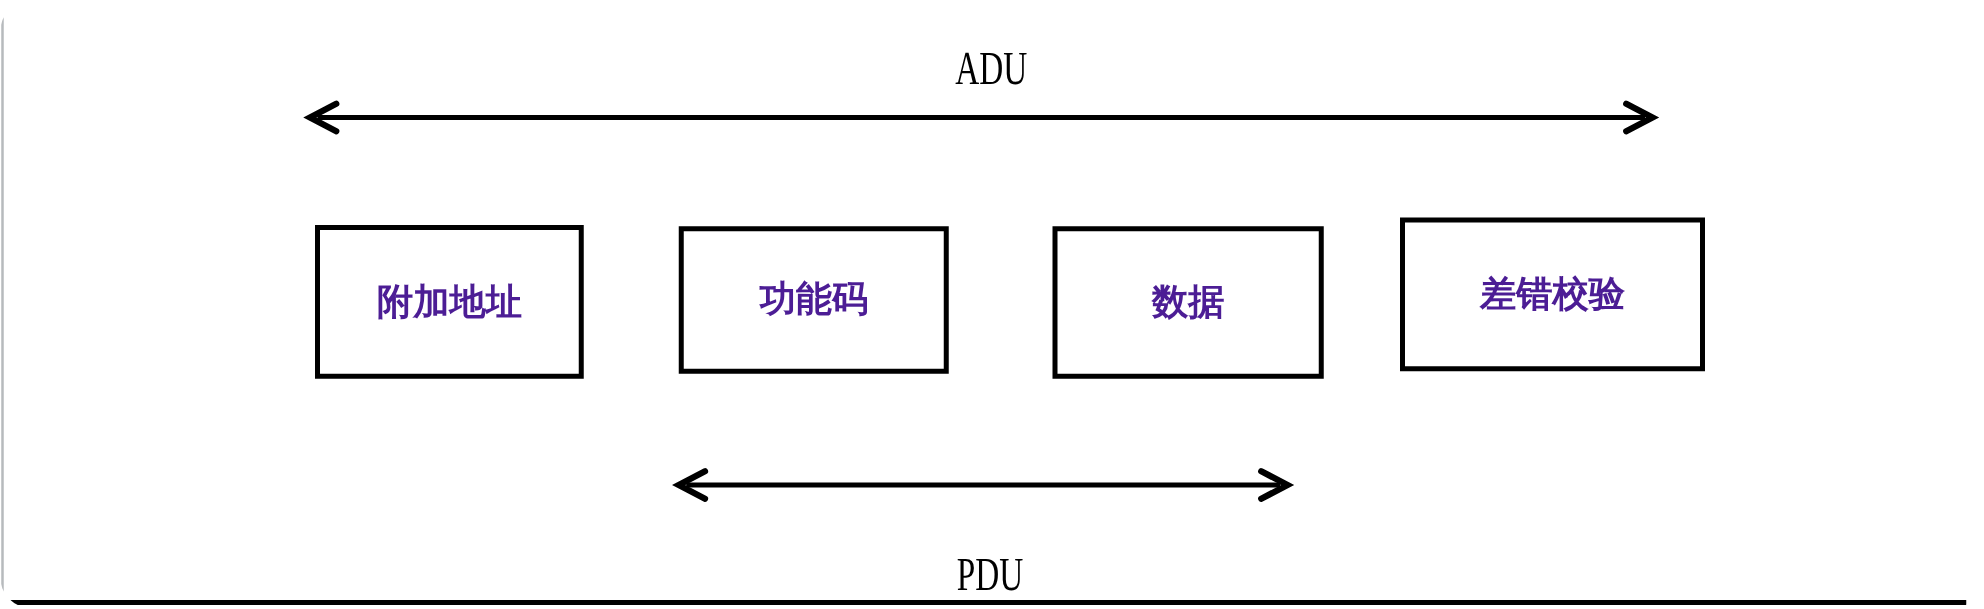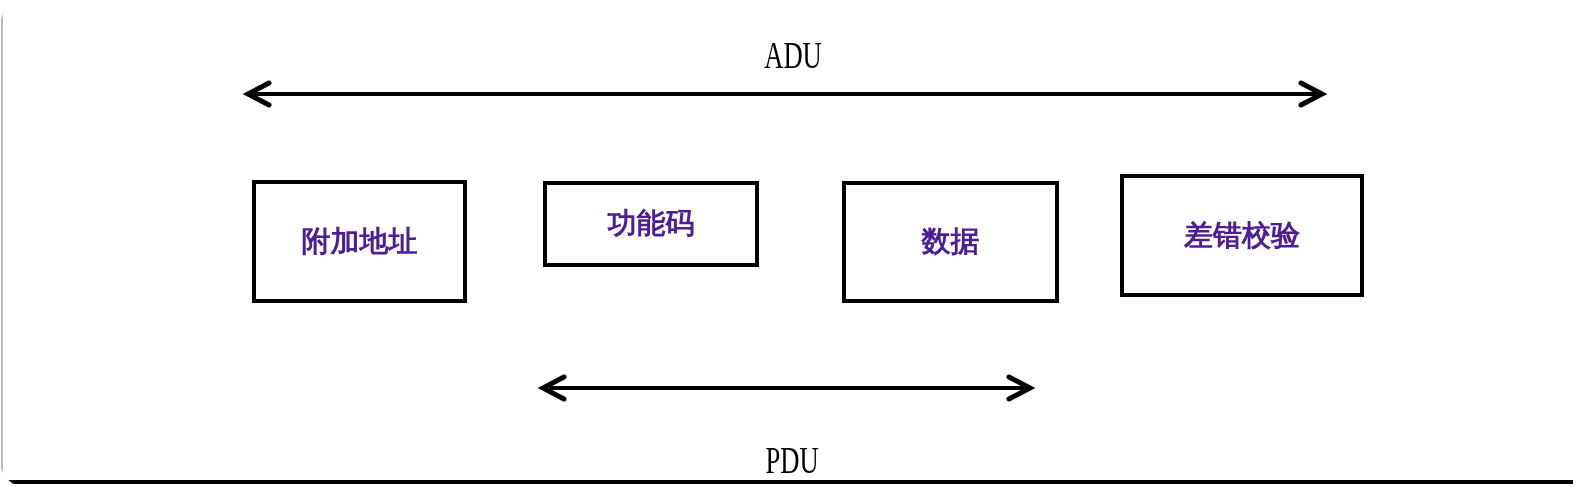--- a/index.html
+++ b/index.html
@@ -66,21 +66,21 @@
   }
   .field-box .field-label {
     font-family: "Liberation Sans", sans-serif;
     font-weight: bold;
     font-size: 29px;
     color: #4c1d95;
     letter-spacing: 0px;
     white-space: nowrap;
   }
   .box-1 { left: 252px;  top: 180px; width: 215px; height: 123px; }
-  .box-2 { left: 543px;  top: 181px; width: 216px; height: 86px; }
+  .box-2 { left: 543px;  top: 181px; width: 216px; height: 118px; }
   .box-3 { left: 842px;  top: 181px; width: 217px; height: 122px; }
   .box-4 { left: 1120px; top: 174px; width: 244px; height: 123px; }
 </style>
 </head>
 <body>
 
 <div class="canvas">
 
   <div class="left-edge"></div>
 

